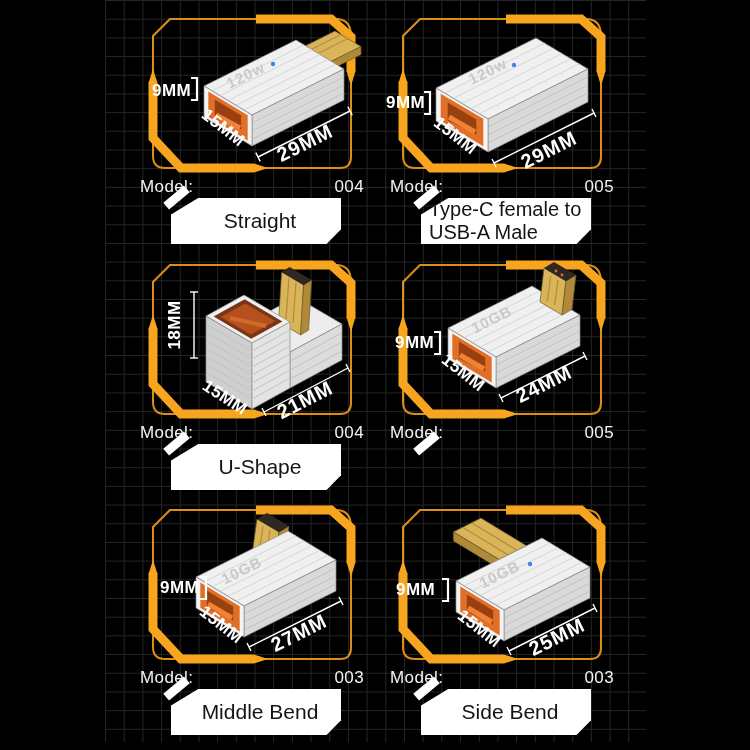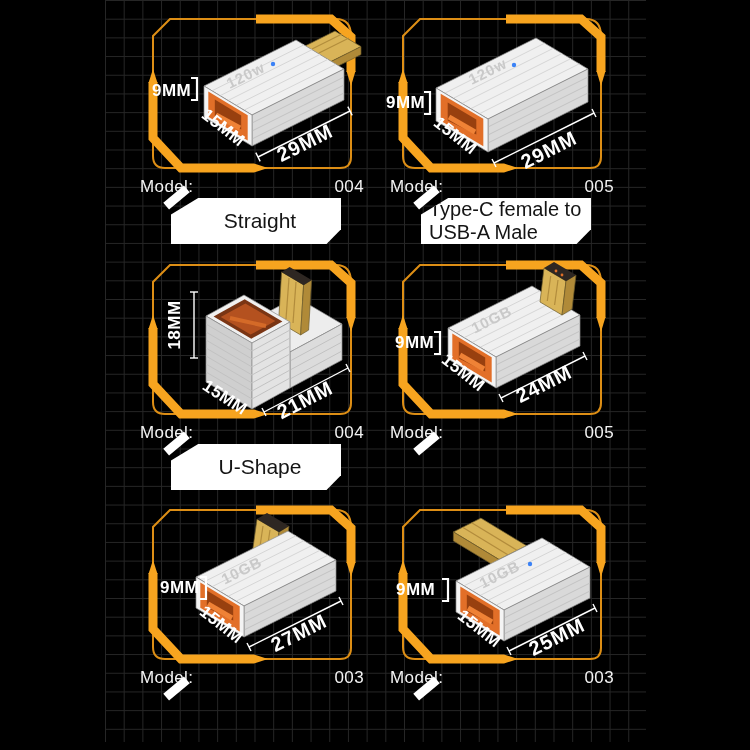--- a/index.html
+++ b/index.html
@@ -311,20 +311,23 @@
       <line class="dimline" x1="107" y1="136" x2="111" y2="144"></line>
       <line class="dimline" x1="199" y1="90" x2="203" y2="98"></line>
       <text class="dimBig" transform="translate(162,132) rotate(-26.5)" text-anchor="middle">27MM</text>
     </g>
   </svg>
   <div class="model-row">
     <span>Model:</span>
     <span>003</span>
   </div>
   <div class="slash"></div>
+  <div class="label-box">
+    <span>Middle Bend</span>
+  </div>
 </section>
 
 <section class="cell" style="left:390px;top:507px;">
   <svg class="frame" width="224" height="156" viewBox="0 0 224 156">
     <path class="thin" d="M30,3 L13,20 L13,140 Q13,152 25,152 L200,152 Q211,152 211,141 L211,20 Q211,3 196,3 Z"></path>
     <path class="thick" d="M116,3 L191,3 L211,21 L211,56"></path>
     <polygon class="taper" points="206.5,55 215.5,55 211,70"></polygon>
     <path class="thick" d="M13,66 L13,122 L41,152 L114,152"></path>
     <polygon class="taper" points="8.5,67 17.5,67 13,53"></polygon>
     <polygon class="taper" points="114,147.5 114,156.5 128,152"></polygon>
@@ -364,13 +367,16 @@
       <line class="dimline" x1="117" y1="140" x2="121" y2="148"></line>
       <line class="dimline" x1="203" y1="97" x2="207" y2="105"></line>
       <text class="dimBig" transform="translate(170,136) rotate(-26.5)" text-anchor="middle">25MM</text>
     </g>
   </svg>
   <div class="model-row">
     <span>Model:</span>
     <span>003</span>
   </div>
   <div class="slash"></div>
+  <div class="label-box">
+    <span>Side Bend</span>
+  </div>
 </section>
 
 </body></html>

